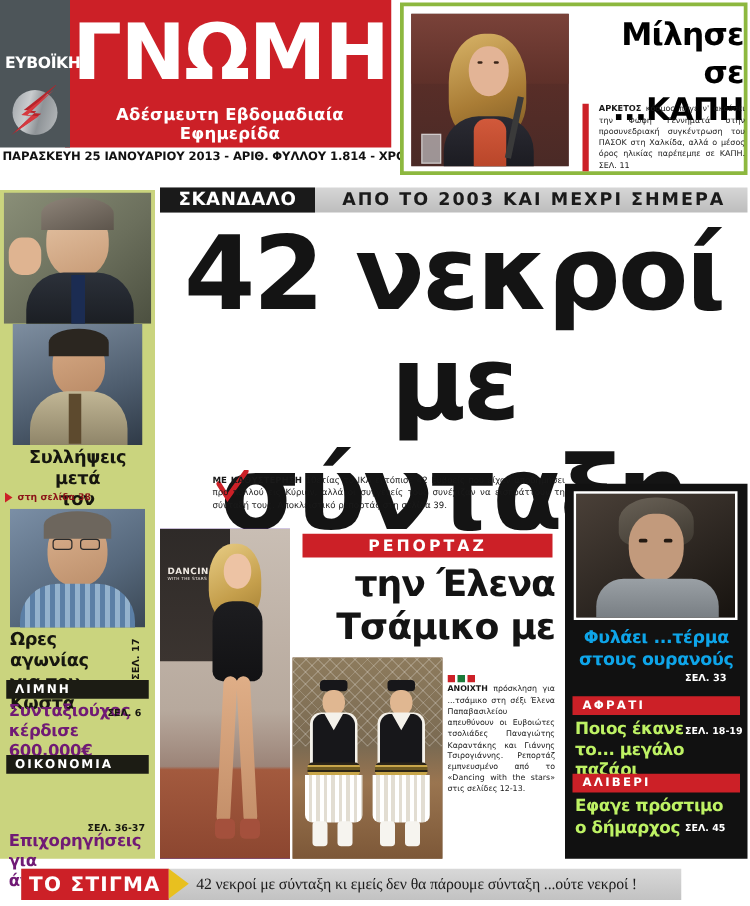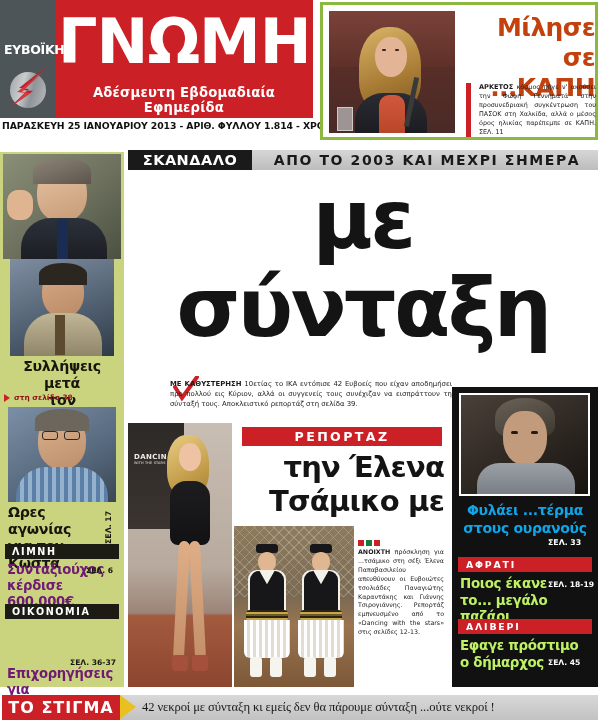--- a/index.html
+++ b/index.html
@@ -81,21 +81,21 @@
       background: linear-gradient(180deg,#2b2b33,#1b1b21); border-radius:28px 28px 0 0;}
   .tp-shirt { position:absolute; left:50px; top:84px; width:26px; height:40px;
       background: linear-gradient(180deg,#d1593b,#b84529); border-radius:10px 10px 0 0;}
   .tp-glass { position:absolute; left:8px; top:96px; width:16px; height:24px;
       background: rgba(225,235,240,0.55); border:1px solid rgba(255,255,255,0.5);}
   .tp-mic { position:absolute; left:80px; top:66px; width:5px; height:50px;
       background:#3a3a3a; transform: rotate(12deg); }
 
   .topbox-head {
     position: absolute; left: 140px; top: 8px; width: 132px;
-    color: #c2410c; font-size: 25px; font-weight: bold; line-height: 30px;
+    color: #000000; font-size: 25px; font-weight: bold; line-height: 30px;
     text-align: right; letter-spacing: -0.6px;
     font-family: "DejaVu Sans", sans-serif;
   }
   .topbox-body {
     position: absolute; left: 143px; top: 78px; width: 130px; height: 54px;
     padding-left: 8px; border-left: 5px solid #cc2027;
     font-size: 6.4px; line-height: 9.1px; color: #1a1a1a;
     text-align: justify;
     font-family: "DejaVu Sans", sans-serif;
   }
@@ -318,21 +318,21 @@
     font-size: 13.4px; line-height: 16.5px; letter-spacing: -0.3px;
     font-family: "DejaVu Sans", sans-serif;
   }
   .rc-sel {
     position: absolute; color: #ffffff; font-size: 7.6px; font-weight: bold;
     font-family: "DejaVu Sans", sans-serif;
   }
 
   
   .botbar {
-    position: absolute; left: 2px; top: 695px; width: 596px; height: 25px;
+    position: absolute; left: 17px; top: 695px; width: 528px; height: 25px;
     background: linear-gradient(180deg,#d8d8d8,#c2c2c2);
   }
   .bot-tag {
     position: absolute; left: 0; top: 0; width: 118px; height: 25px;
     background: #cc2027; color: #ffffff;
     font-size: 16px; font-weight: bold; letter-spacing: 1px;
     text-align: center; line-height: 25px;
     font-family: "DejaVu Sans", sans-serif;
   }
   .bot-arrow {
@@ -390,20 +390,21 @@
       <b>ΑΡΚΕΤΟΣ</b><span> κόσμος πήγε ν' ακούσει την Φώφη Γεννηματά στην προσυνεδριακή συγκέντρωση του ΠΑΣΟΚ στη Χαλκίδα, αλλά ο μέσος όρος ηλικίας παρέπεμπε σε ΚΑΠΗ. ΣΕΛ. 11</span>
     </div>
   </div>
 
   <div class="banner">
     <div class="banner-tag">ΣΚΑΝΔΑΛΟ</div>
     <div class="banner-text">ΑΠΟ ΤΟ 2003 ΚΑΙ ΜΕΧΡΙ ΣΗΜΕΡΑ</div>
   </div>
 
   <div class="headline">
+    <div>42 νεκροί</div>
     <div class="l2">με σύνταξη</div>
   </div>
 
   <svg class="check" viewBox="0 0 26 26">
     <path d="M2 11 L9 22 L24 1" stroke="#cc2027" stroke-width="4" fill="none" stroke-linecap="round"></path>
   </svg>
   <div class="kicker">
     <b>ΜΕ ΚΑΘΥΣΤΕΡΗΣΗ</b><span> 10ετίας το ΙΚΑ εντόπισε 42 Ευβοείς που είχαν αποδημήσει προ πολλού εις Κύριον, αλλά οι συγγενείς τους συνέχιζαν να εισπράττουν τη σύνταξή τους. Αποκλειστικό ρεπορτάζ στη σελίδα 39.</span>
   </div>
 

